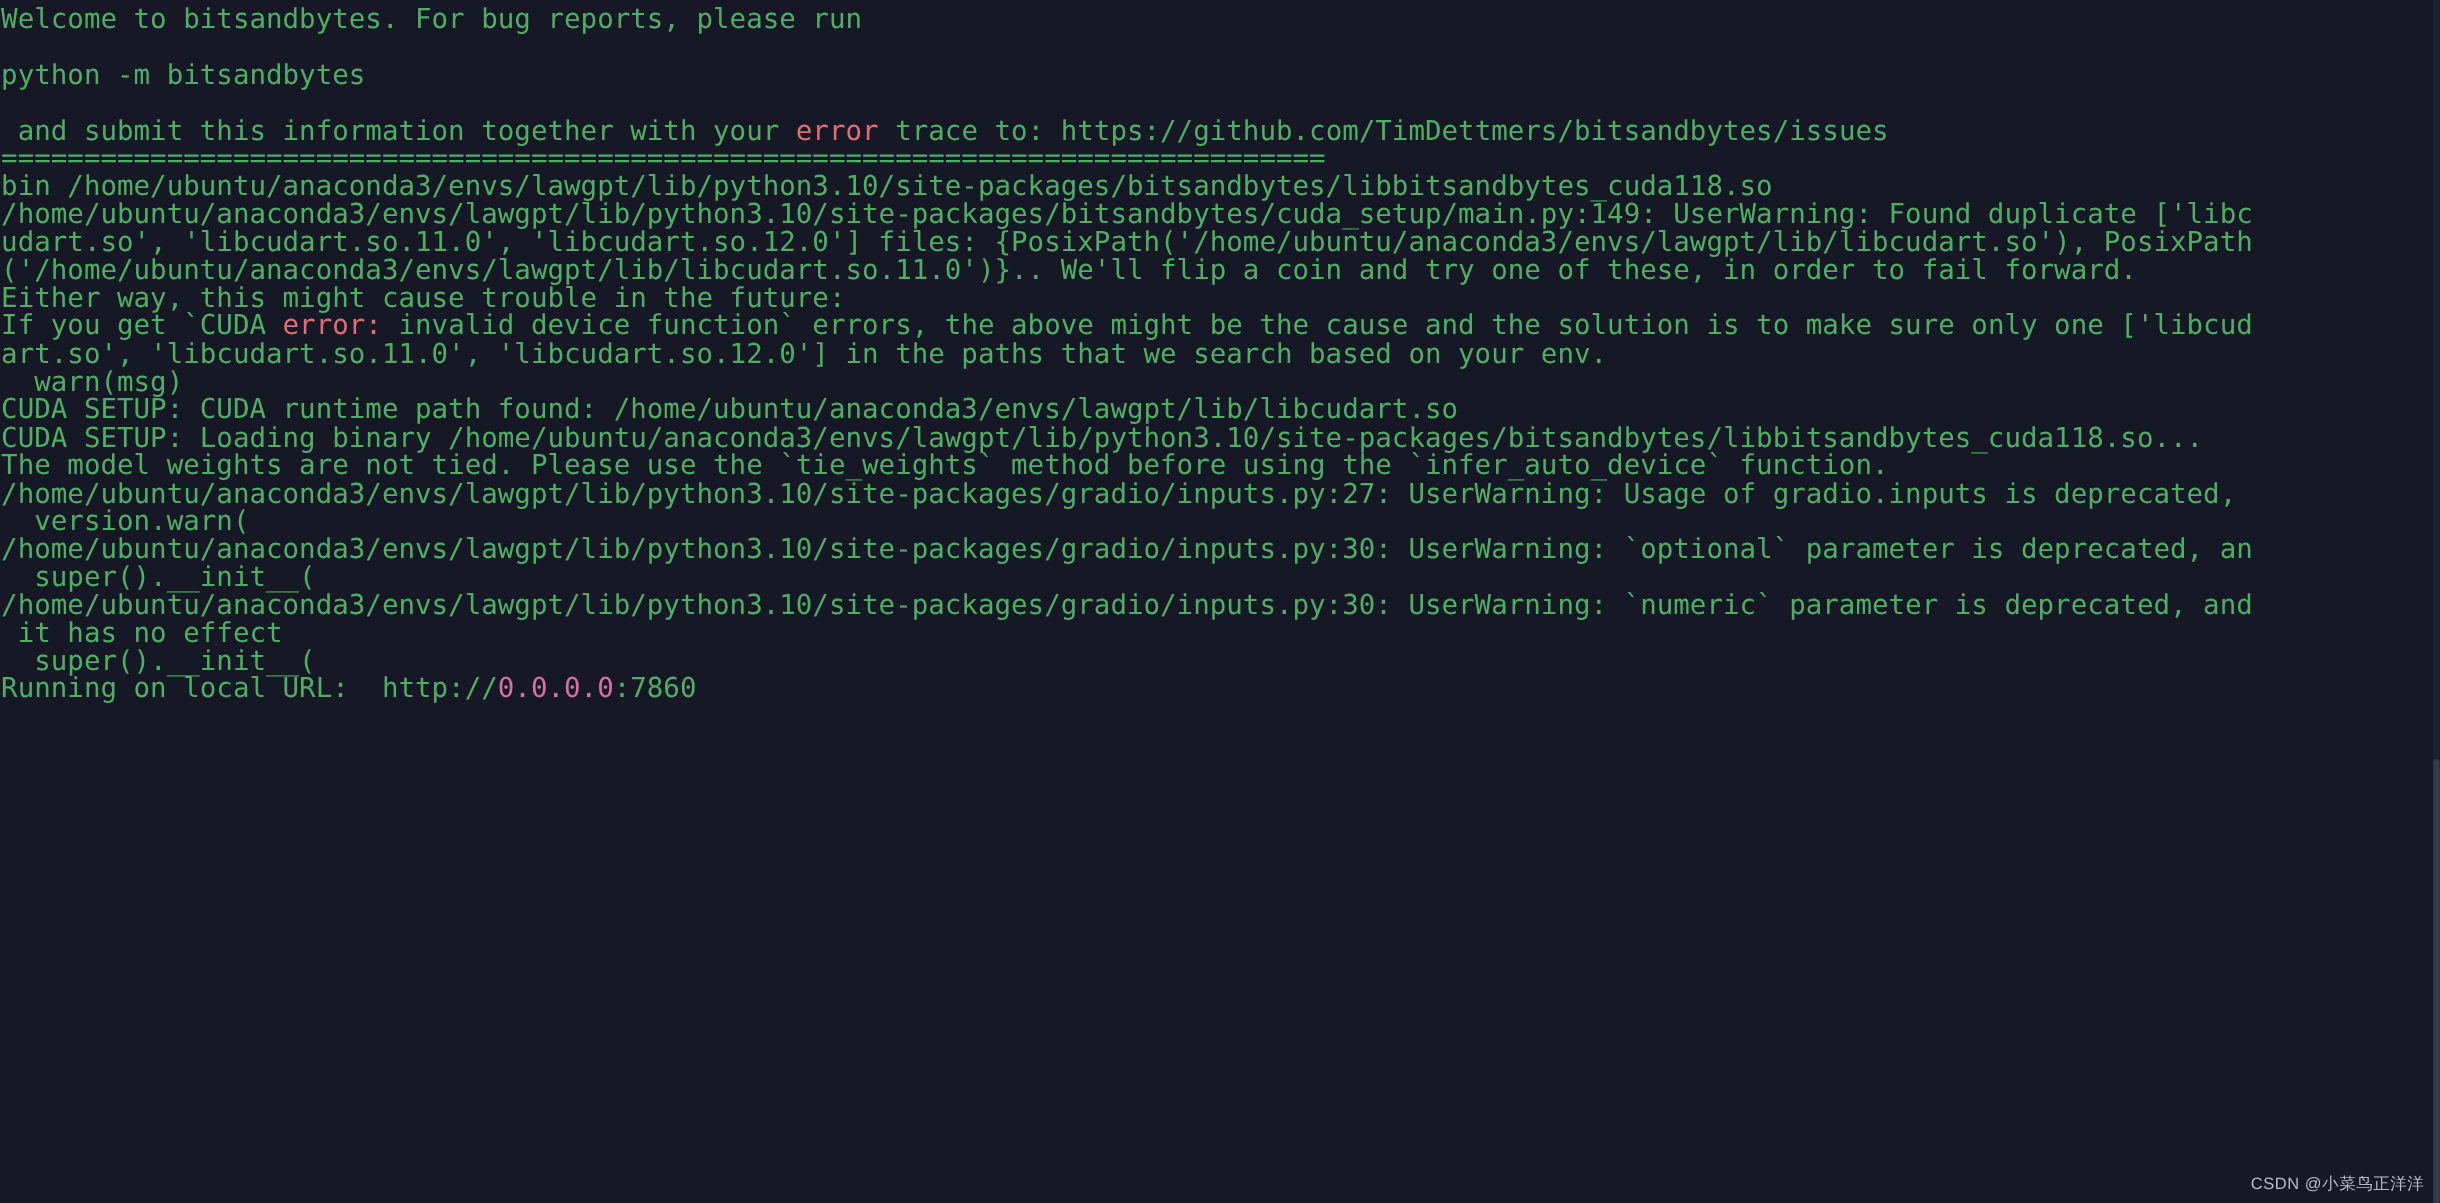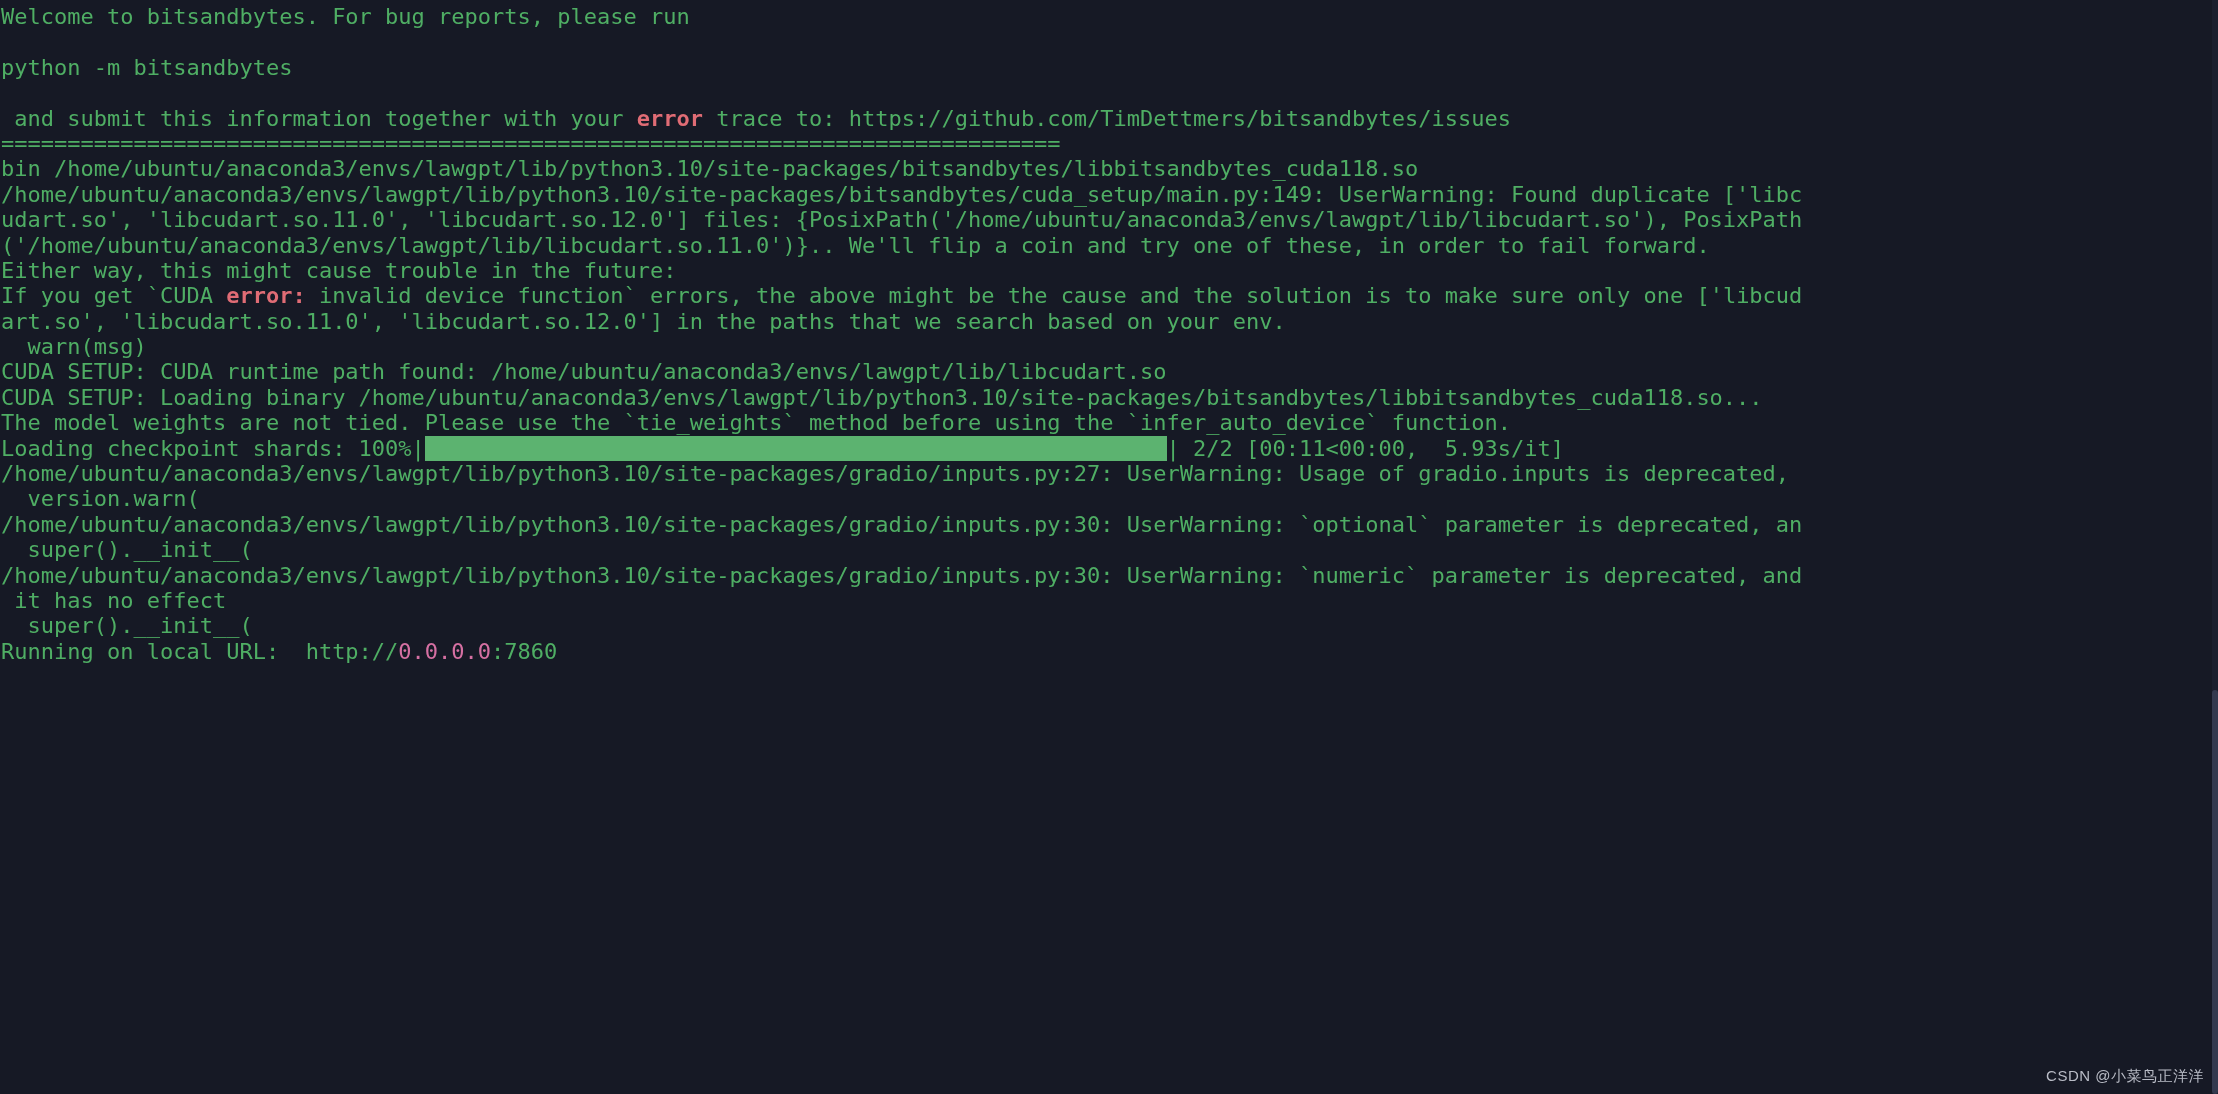--- a/index.html
+++ b/index.html
@@ -16,31 +16,31 @@
   }
   #terminal {
     position: relative;
     width: 2218px;
     height: 1094px;
     background: #161925;
     padding: 4px 0 0 0;
   }
   .line {
     font-family: "DejaVu Sans Mono", "Liberation Mono", monospace;
-    font-size: 22px;
+    font-size: 25px;
     line-height: 25.4px;
     height: 25.4px;
     color: #4fae64;
     white-space: pre;
     letter-spacing: 0px;
     padding-left: 1px;
   }
   .line.blank { color: transparent; }
   .tok-green  { color: #4fae64; }
-  .tok-red    { color: #e06c75; font-weight: bold; }
+  .tok-red    { color: #e06c75; }
   .tok-pink   { color: #d670a3; text-align: right; }
   .tok-bar {
     display: inline-block;
     background: #5cb370;
     color: transparent;
     vertical-align: baseline;
     height: 25px;
     line-height: 25px;
   }
   #watermark {
@@ -86,21 +86,20 @@
       <div class="line"><span class="tok-green">/home/ubuntu/anaconda3/envs/lawgpt/lib/python3.10/site-packages/bitsandbytes/cuda_setup/main.py:149: UserWarning: Found duplicate ['libc</span></div>
       <div class="line"><span class="tok-green">udart.so', 'libcudart.so.11.0', 'libcudart.so.12.0'] files: {PosixPath('/home/ubuntu/anaconda3/envs/lawgpt/lib/libcudart.so'), PosixPath</span></div>
       <div class="line"><span class="tok-green">('/home/ubuntu/anaconda3/envs/lawgpt/lib/libcudart.so.11.0')}.. We'll flip a coin and try one of these, in order to fail forward.</span></div>
       <div class="line"><span class="tok-green">Either way, this might cause trouble in the future:</span></div>
       <div class="line"><span class="tok-green">If you get `CUDA </span><span class="tok-red">error:</span><span class="tok-green"> invalid device function` errors, the above might be the cause and the solution is to make sure only one ['libcud</span></div>
       <div class="line"><span class="tok-green">art.so', 'libcudart.so.11.0', 'libcudart.so.12.0'] in the paths that we search based on your env.</span></div>
       <div class="line"><span class="tok-green">  warn(msg)</span></div>
       <div class="line"><span class="tok-green">CUDA SETUP: CUDA runtime path found: /home/ubuntu/anaconda3/envs/lawgpt/lib/libcudart.so</span></div>
       <div class="line"><span class="tok-green">CUDA SETUP: Loading binary /home/ubuntu/anaconda3/envs/lawgpt/lib/python3.10/site-packages/bitsandbytes/libbitsandbytes_cuda118.so...</span></div>
       <div class="line"><span class="tok-green">The model weights are not tied. Please use the `tie_weights` method before using the `infer_auto_device` function.</span></div>
-      <div class="line"><span class="tok-green">Loading checkpoint shards: 100%|</span><span class="tok-bar">████████████████████████████████████████████████████████</span><span class="tok-green">| 2/2 [00:11&lt;00:00,  5.93s/it]</span></div>
       <div class="line"><span class="tok-green">/home/ubuntu/anaconda3/envs/lawgpt/lib/python3.10/site-packages/gradio/inputs.py:27: UserWarning: Usage of gradio.inputs is deprecated,</span></div>
       <div class="line"><span class="tok-green">  version.warn(</span></div>
       <div class="line"><span class="tok-green">/home/ubuntu/anaconda3/envs/lawgpt/lib/python3.10/site-packages/gradio/inputs.py:30: UserWarning: `optional` parameter is deprecated, an</span></div>
       <div class="line"><span class="tok-green">  super().__init__(</span></div>
       <div class="line"><span class="tok-green">/home/ubuntu/anaconda3/envs/lawgpt/lib/python3.10/site-packages/gradio/inputs.py:30: UserWarning: `numeric` parameter is deprecated, and</span></div>
       <div class="line"><span class="tok-green"> it has no effect</span></div>
       <div class="line"><span class="tok-green">  super().__init__(</span></div>
       <div class="line"><span class="tok-green">Running on local URL:  http://</span><span class="tok-pink">0.0.0.0</span><span class="tok-green">:7860</span></div>
     </div>
   <div id="scrollbar-track">

